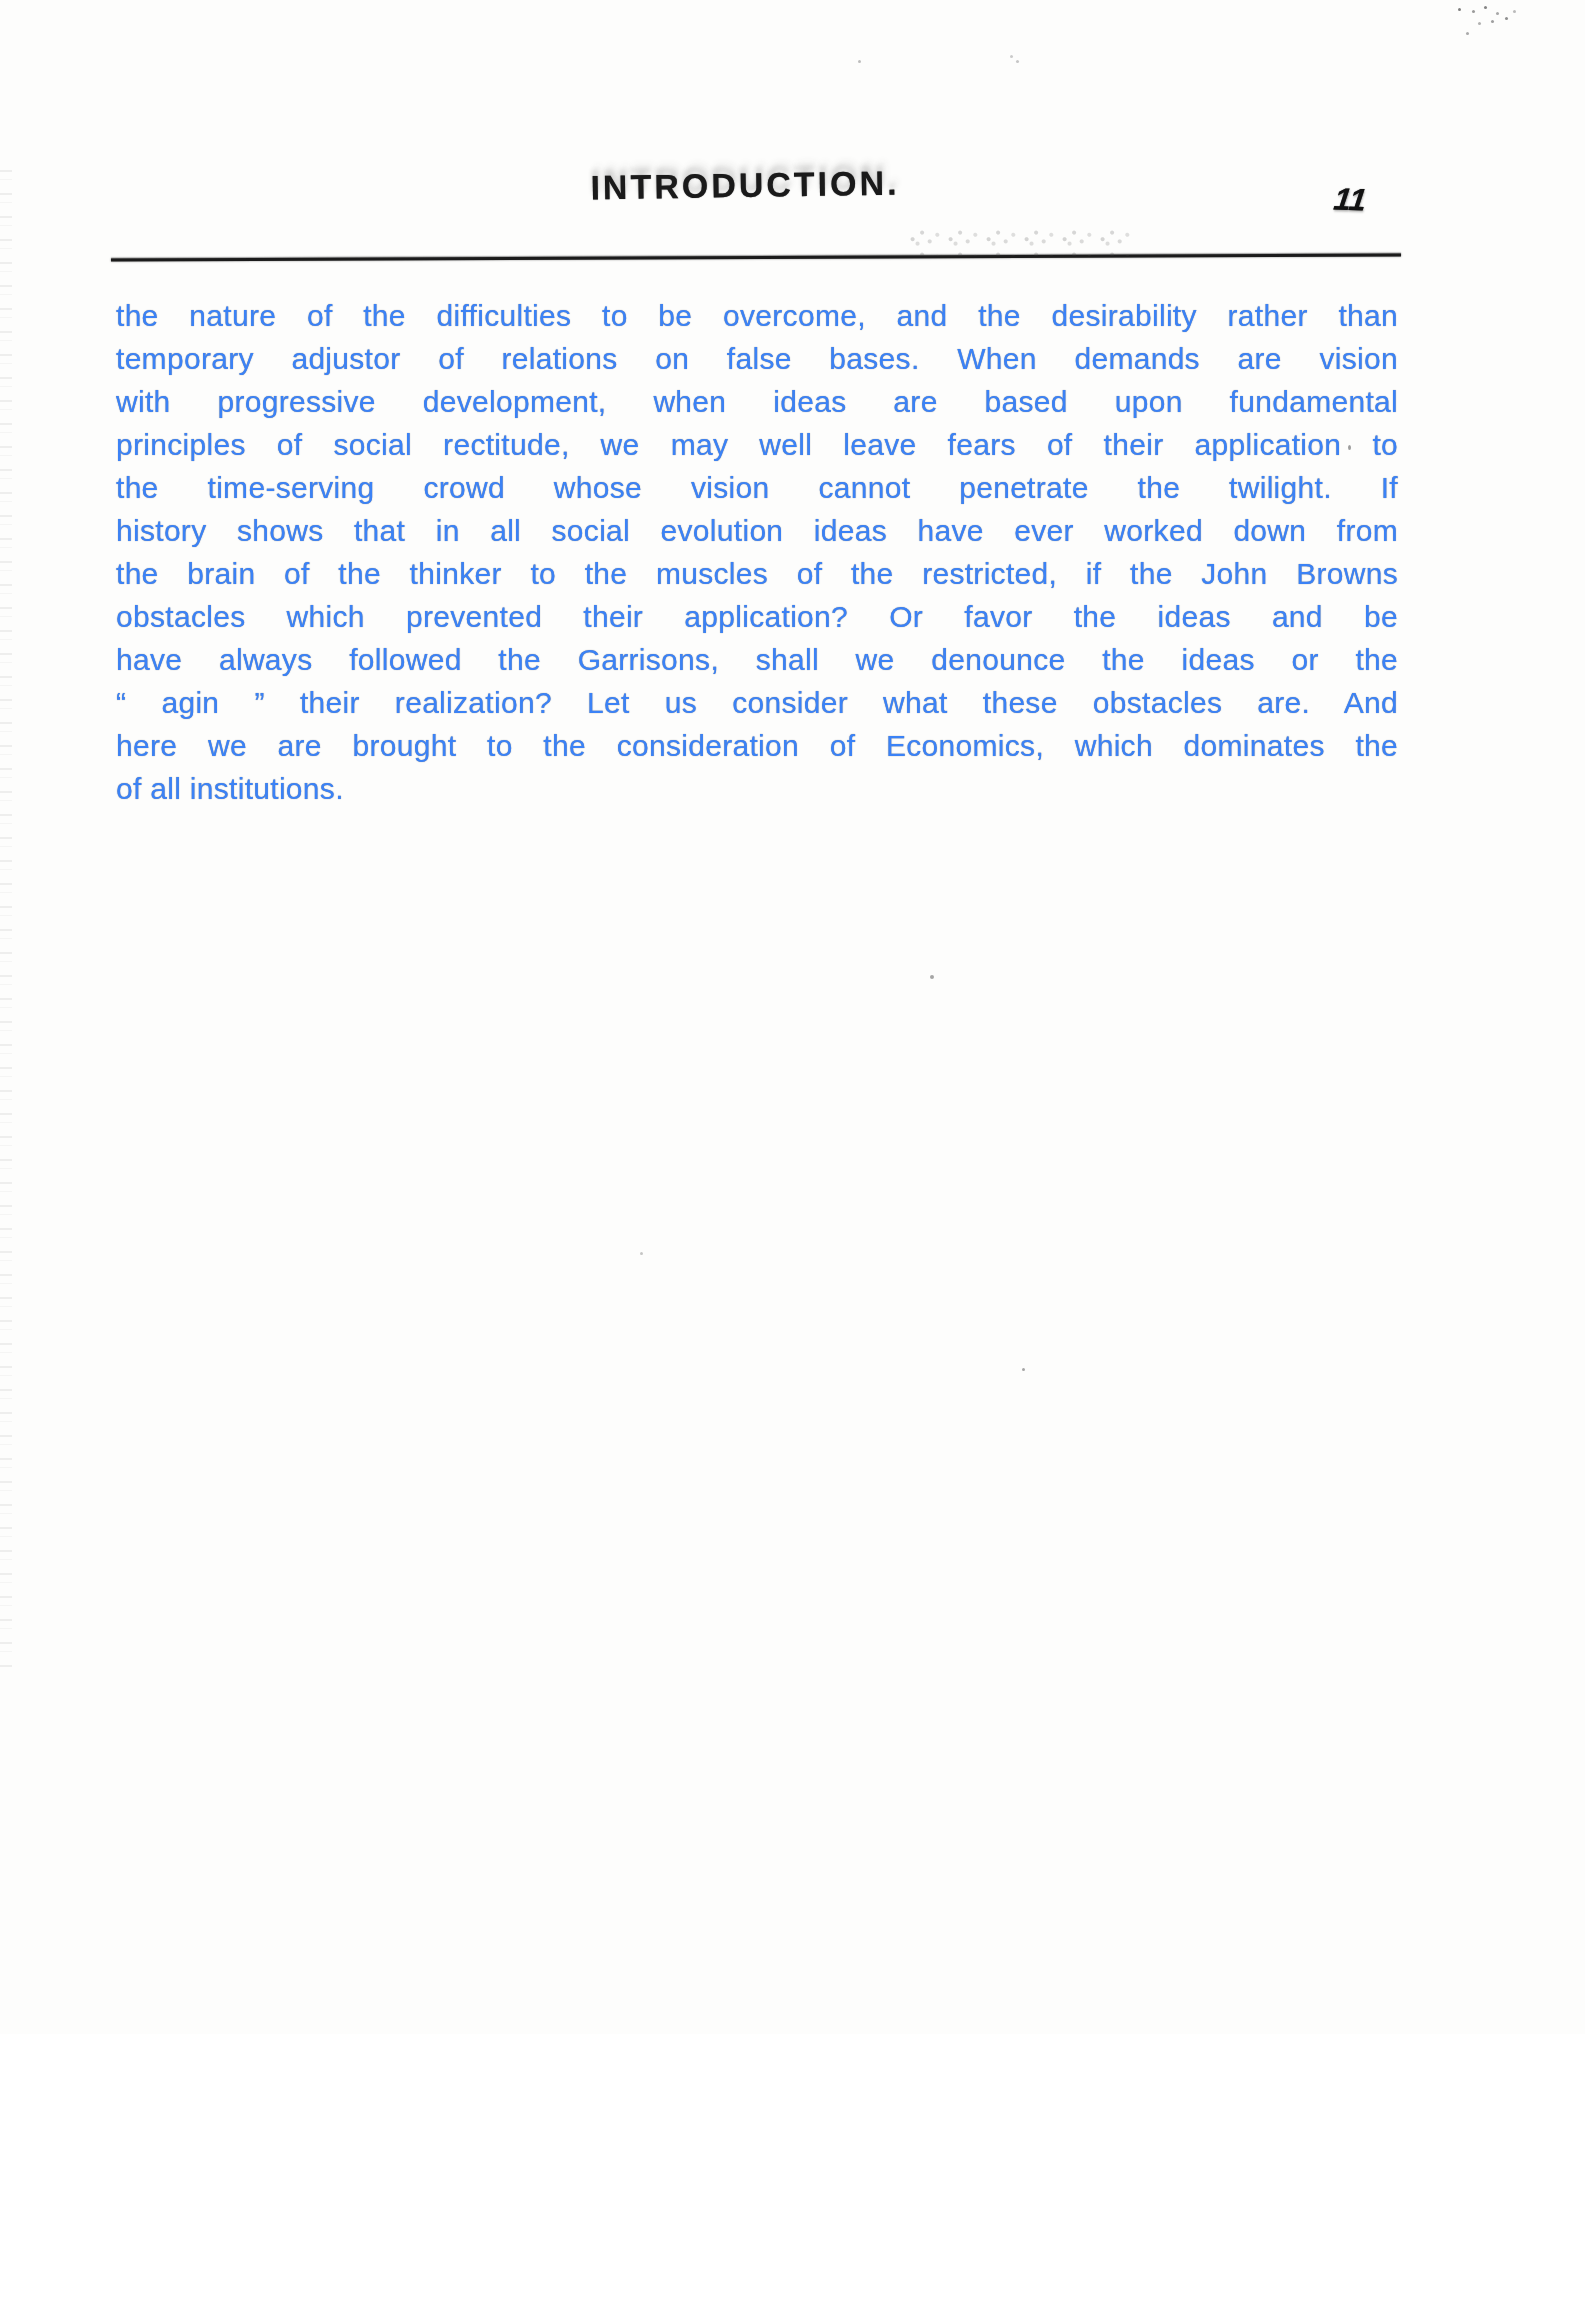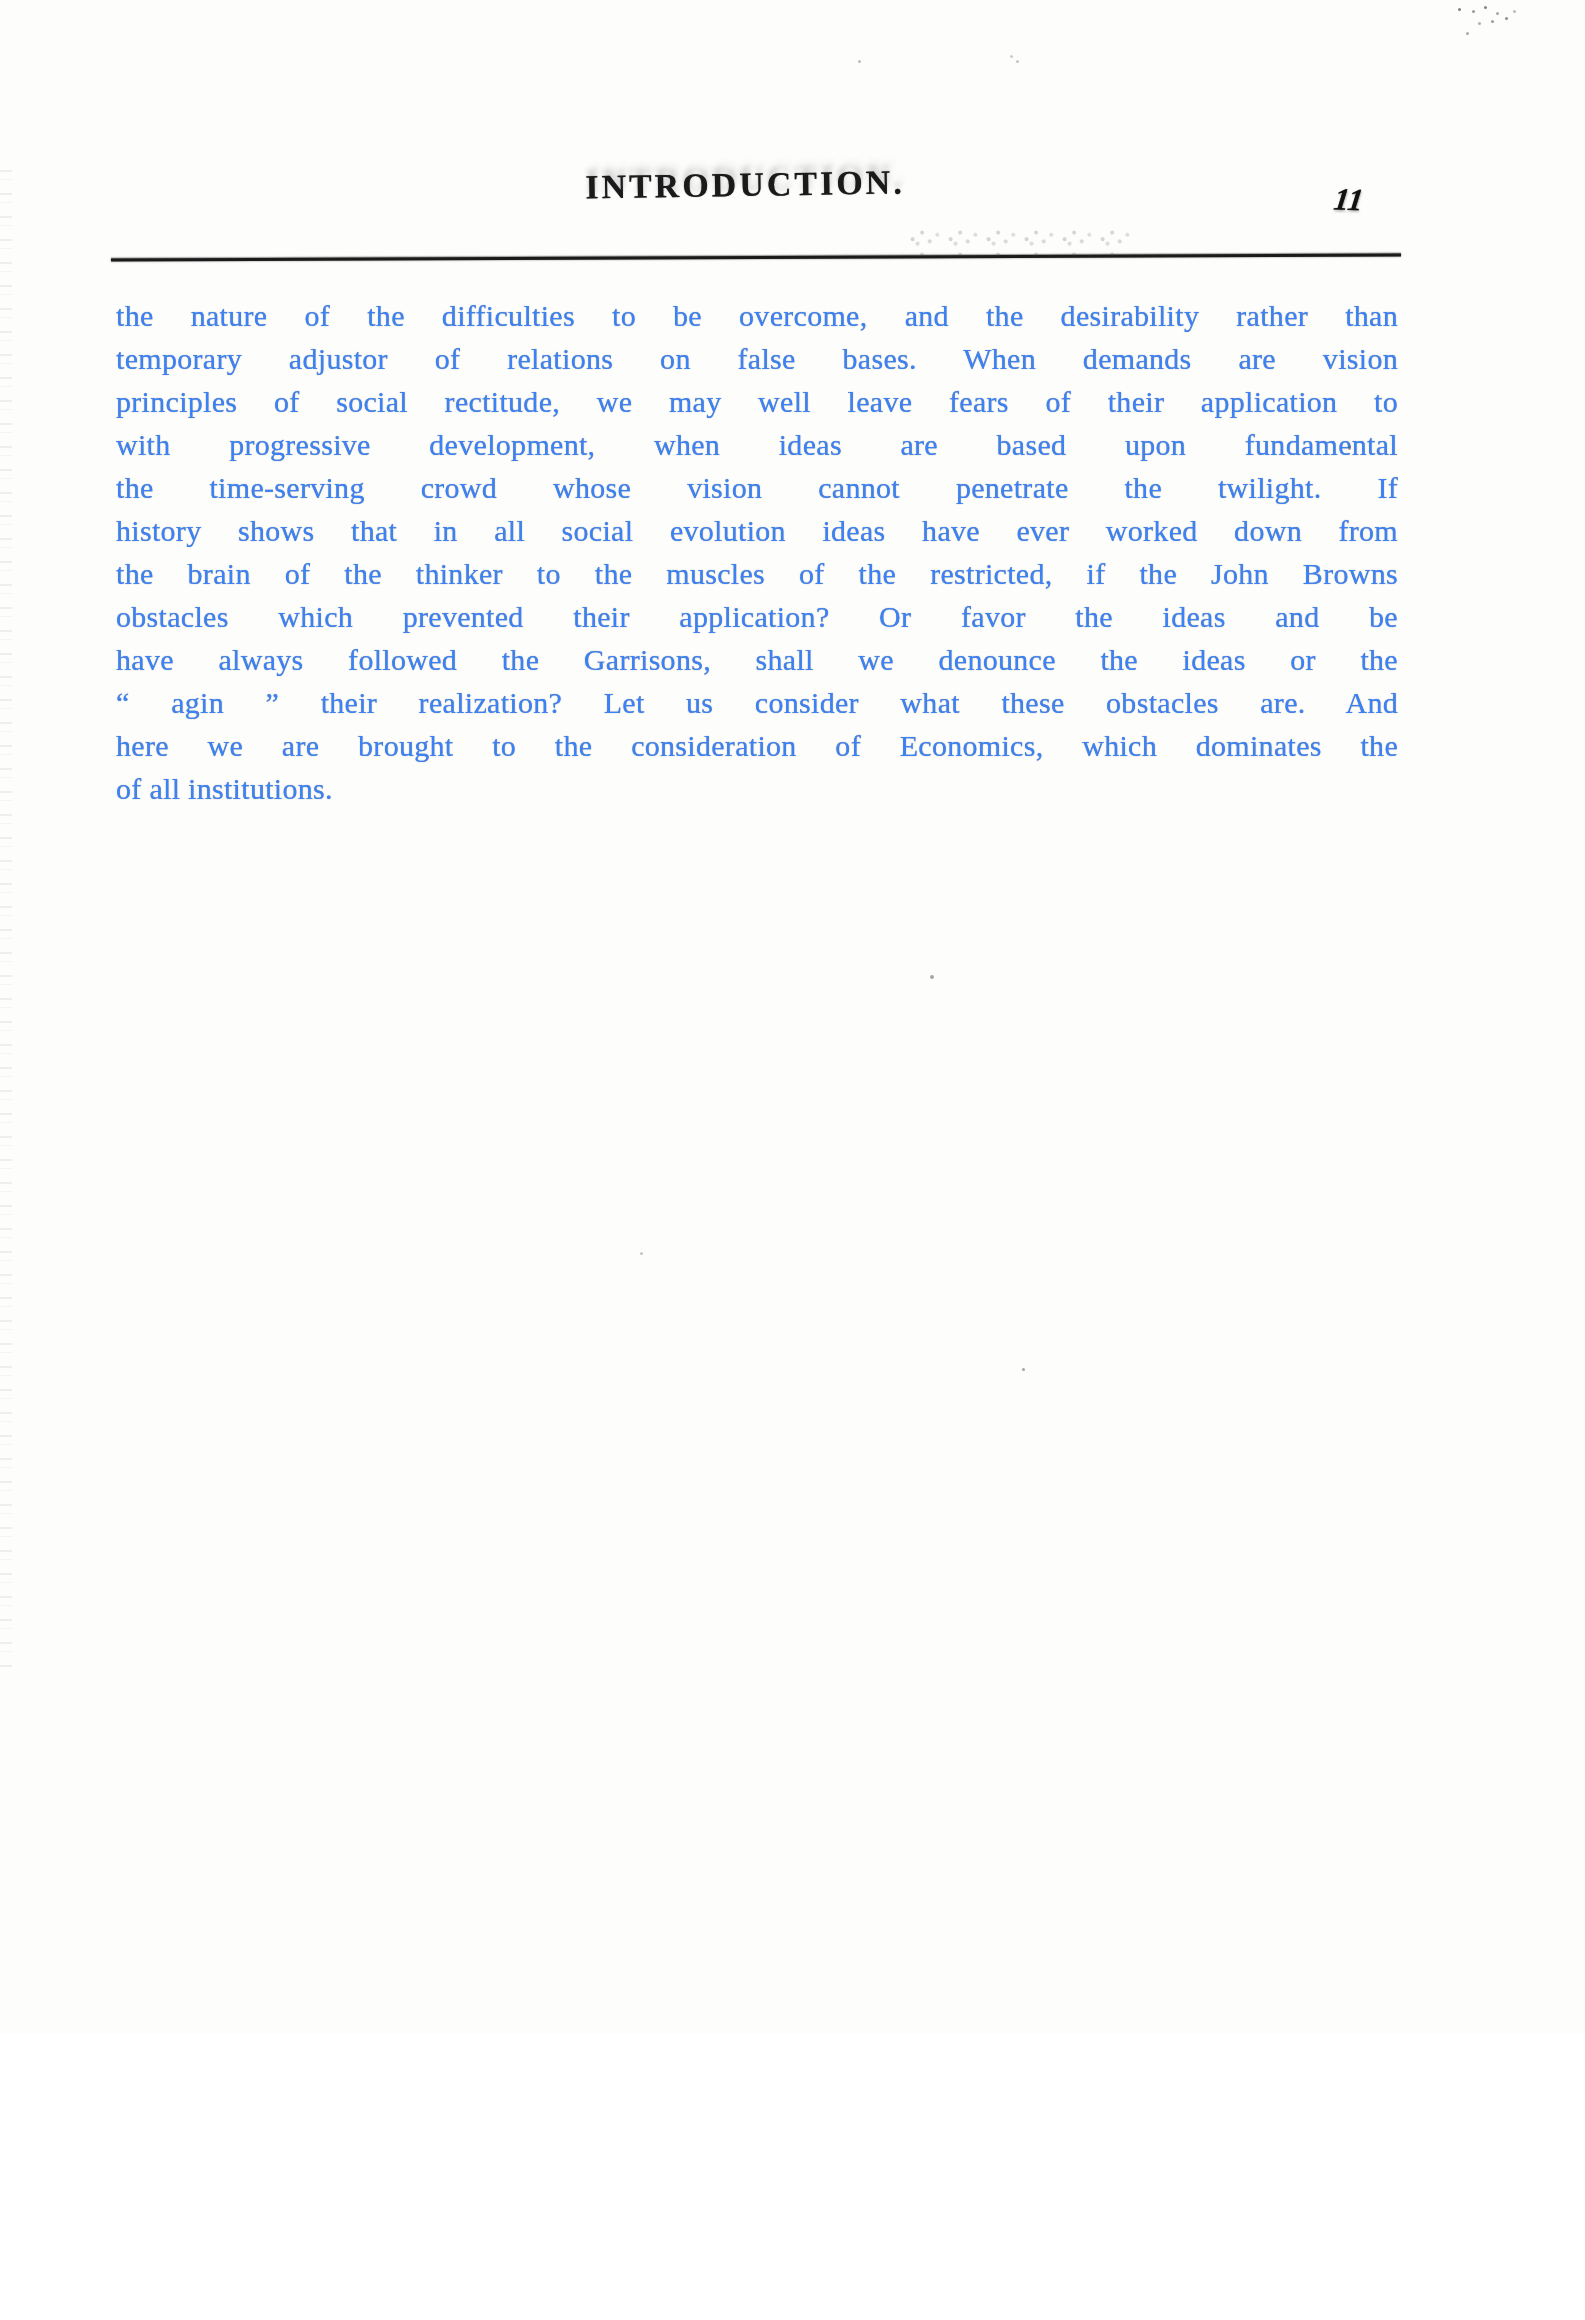--- a/index.html
+++ b/index.html
@@ -6,21 +6,21 @@
     margin: 0;
     padding: 0;
     background: #ffffff;
   }
   .page {
     position: relative;
     width: 1585px;
     height: 2034px;
     background: #fdfdfc;
     overflow: hidden;
-    font-family: Liberation Serif, serif;
+    font-family: Liberation Sans, sans-serif;
   }
 
   
   .head-title {
     position: absolute;
     top: 166px;
     left: 0;
     width: 1490px;
     text-align: center;
     font-size: 34px;
@@ -151,22 +151,22 @@
 
   <div class="head-title">INTRODUCTION.</div>
 
   <div class="folio">11</div>
 
   <div class="head-rule"></div>
 
   <div class="text-block">
     <div class="line">the nature of the difficulties to be overcome, and the desirability rather than</div>
     <div class="line">temporary adjustor of relations on false bases.  When demands are vision</div>
+    <div class="line">with progressive development, when ideas are based upon fundamental</div>
     <div class="line">principles of social rectitude, we may well leave fears of their application to</div>
-    <div class="line">with progressive development, when ideas are based upon fundamental</div>
     <div class="line">the time-serving crowd whose vision cannot penetrate the twilight.  If</div>
     <div class="line">history shows that in all social evolution ideas have ever worked down from</div>
     <div class="line">the brain of the thinker to the muscles of the restricted, if the John Browns</div>
     <div class="line">obstacles which prevented their application?  Or favor the ideas and be</div>
     <div class="line">have always followed the Garrisons, shall we denounce the ideas or the</div>
     <div class="line">“ agin ” their realization?  Let us consider what these obstacles are.  And</div>
     <div class="line">here we are brought to the consideration of Economics, which dominates the</div>
     <div class="line">of all institutions.</div>
   </div>
 

